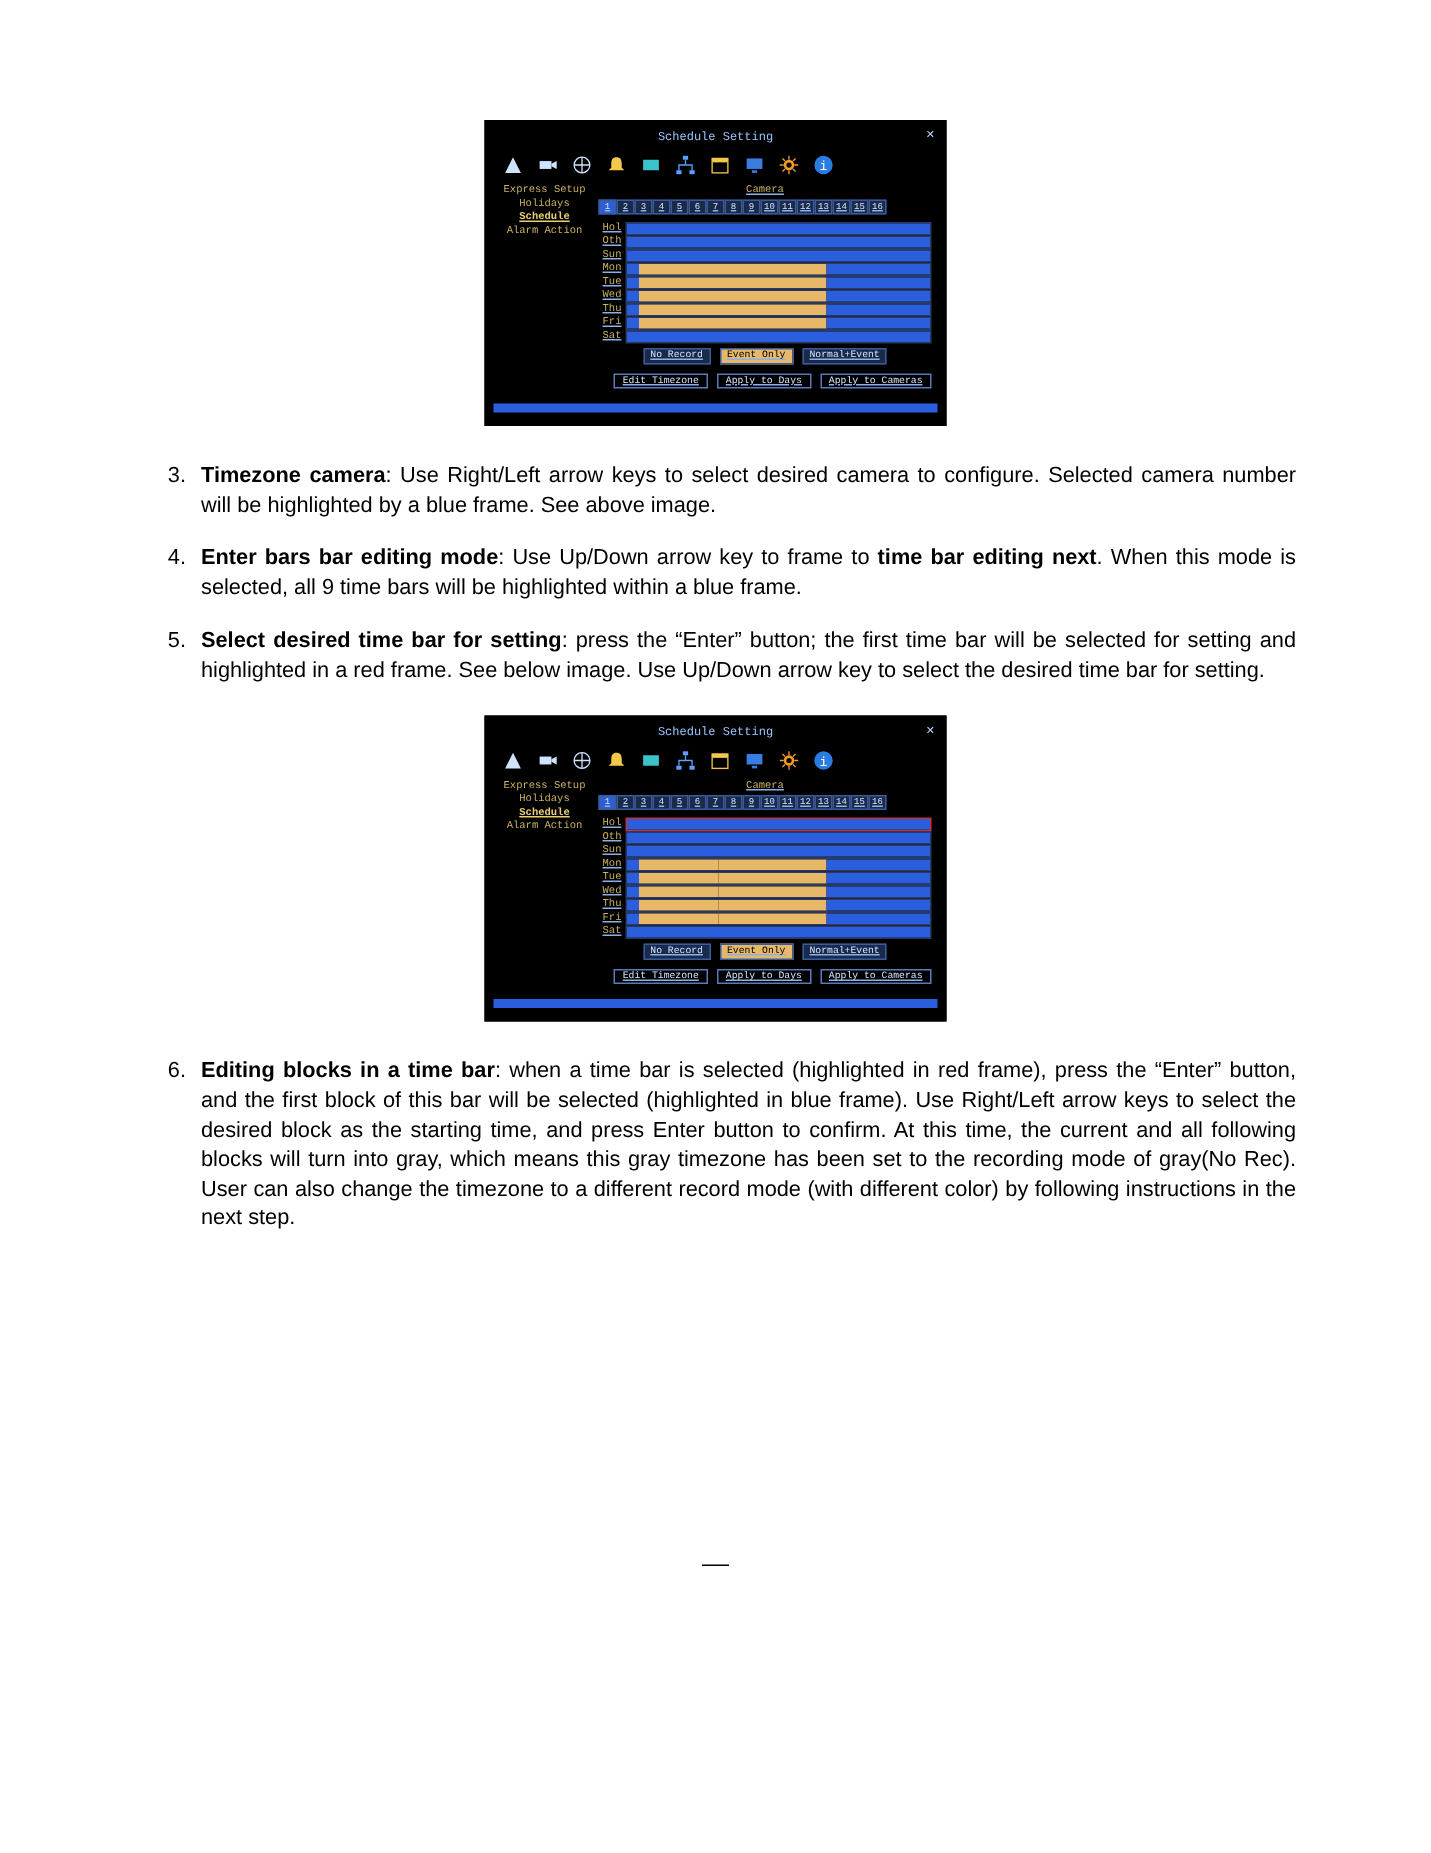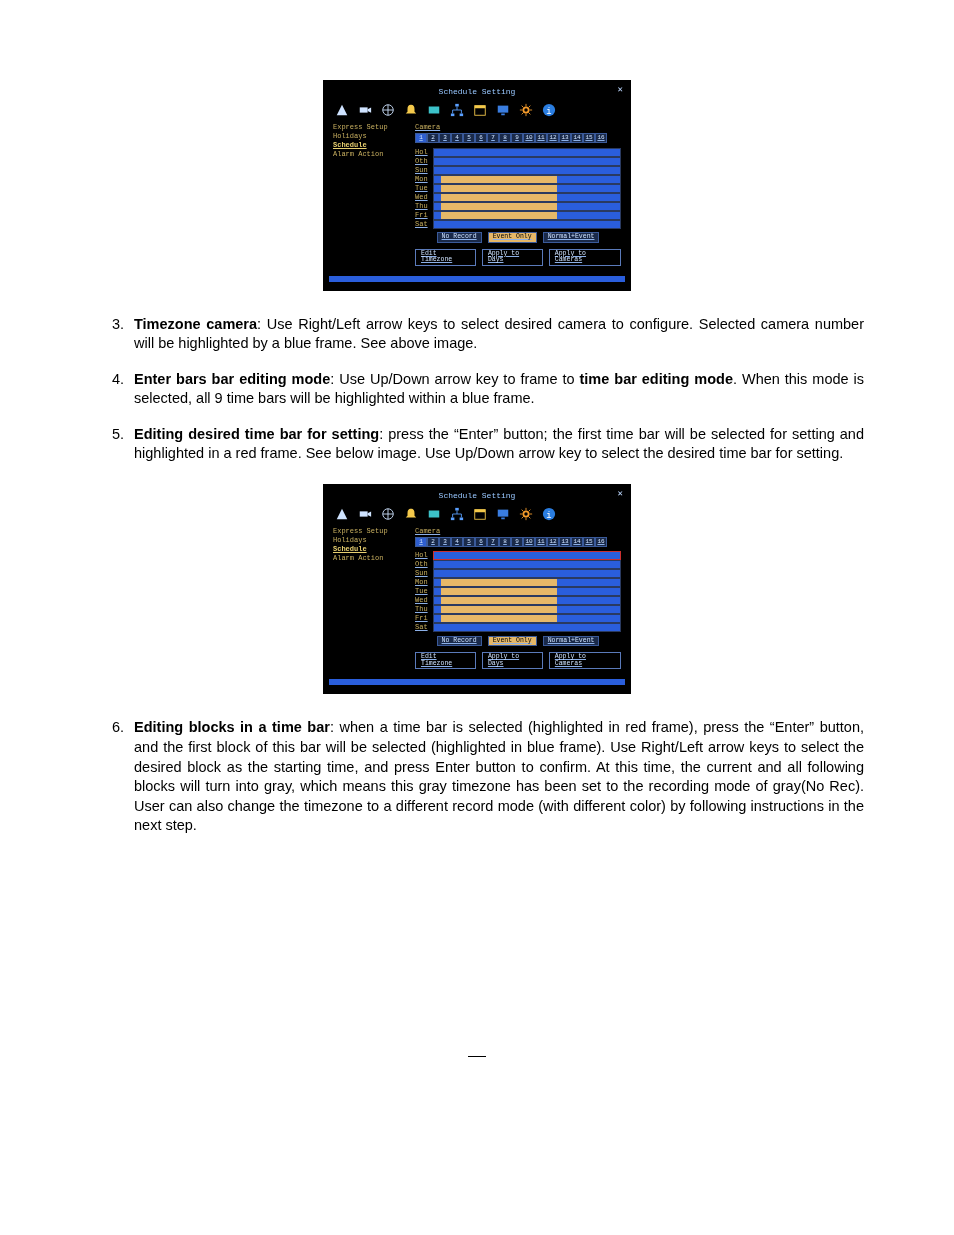--- a/index.html
+++ b/index.html
@@ -20,21 +20,21 @@
     color: #8cb0e8;
     font-family: "Courier New", monospace;
     font-size: 7px;
     line-height: 1;
     border: 1px solid #000;
   }
   .dvr-title { color:#98c7ff; text-align:center; font-size:8px; padding:2px 0; position:relative; }
   .dvr-close { position:absolute; right:2px; top:0; color:#bcd7ff; font-size:9px; }
   .dvr-toolbar { display:flex; gap:9px; padding:5px 6px; align-items:center; }
   .tb-ico { width:14px; height:14px; display:inline-flex; align-items:center; justify-content:center; }
-  .dvr-body { display:flex; gap:22px; padding:2px 4px 4px 4px; }
+  .dvr-body { display:flex; gap:6px; padding:2px 4px 4px 4px;text-align:center; }
   .dvr-side { width:60px; display:flex; flex-direction:column; gap:2px; color:#c9b060; font-size:7px; }
   .dvr-side .sel { text-decoration: underline; color:#e8d070;font-weight:bold; }
   .dvr-main { flex:1;text-decoration:underline; }
   .cam-label { color:#c9b060; font-size:7px; margin-bottom:2px; }
   .cam-row { display:flex; gap:0; margin-bottom:4px; }
   .cam-cell { width:10px; height:8px; border:1px solid #3a5a9a; background:#1a2a4a; color:#cfe3ff; font-size:6px; display:flex; align-items:center; justify-content:center; }
   .cam-cell.sel { background:#2e5ecf; }
   .hours-row { display:flex; margin-left:20px; margin-bottom:1px; }
   .day-row { display:flex; align-items:center; height:8px; margin-bottom:1px; }
   .day-lbl { width:18px; color:#c9b060; font-size:7px; }
@@ -239,25 +239,25 @@
   </div>
 </div>
 
 <ol class="instr">
   <li>
     <span class="num">3.</span>
     <span class="body"><span class="b">Timezone camera</span><span>: Use Right/Left arrow keys to select desired camera to configure. Selected camera number will be highlighted by a blue frame. See above image.</span></span>
   </li>
   <li>
     <span class="num">4.</span>
-    <span class="body"><span class="b">Enter bars bar editing mode</span><span>: Use Up/Down arrow key to frame to </span><span class="b">time bar editing mode</span><span>. When this mode is selected, all 9 time bars will be highlighted within a blue frame.</span></span>
+    <span class="body"><span class="b">Enter bars bar editing mode</span><span>: Use Up/Down arrow key to frame to </span><span class="b">time bar editing next</span><span>. When this mode is selected, all 9 time bars will be highlighted within a blue frame.</span></span>
   </li>
   <li>
     <span class="num">5.</span>
-    <span class="body"><span class="b">Editing desired time bar for setting</span><span>: press the “Enter” button; the first time bar will be selected for setting and highlighted in a red frame. See below image. Use Up/Down arrow key to select the desired time bar for setting.</span></span>
+    <span class="body"><span class="b">Select desired time bar for setting</span><span>: press the “Enter” button; the first time bar will be selected for setting and highlighted in a red frame. See below image. Use Up/Down arrow key to select the desired time bar for setting.</span></span>
   </li>
 </ol>
 
 <div class="figure-wrap">
   <div class="dvr-window">
     <div class="dvr-title">
       <span>Schedule Setting</span>
       <span class="dvr-close">✕</span>
     </div>
     <div class="dvr-toolbar">

